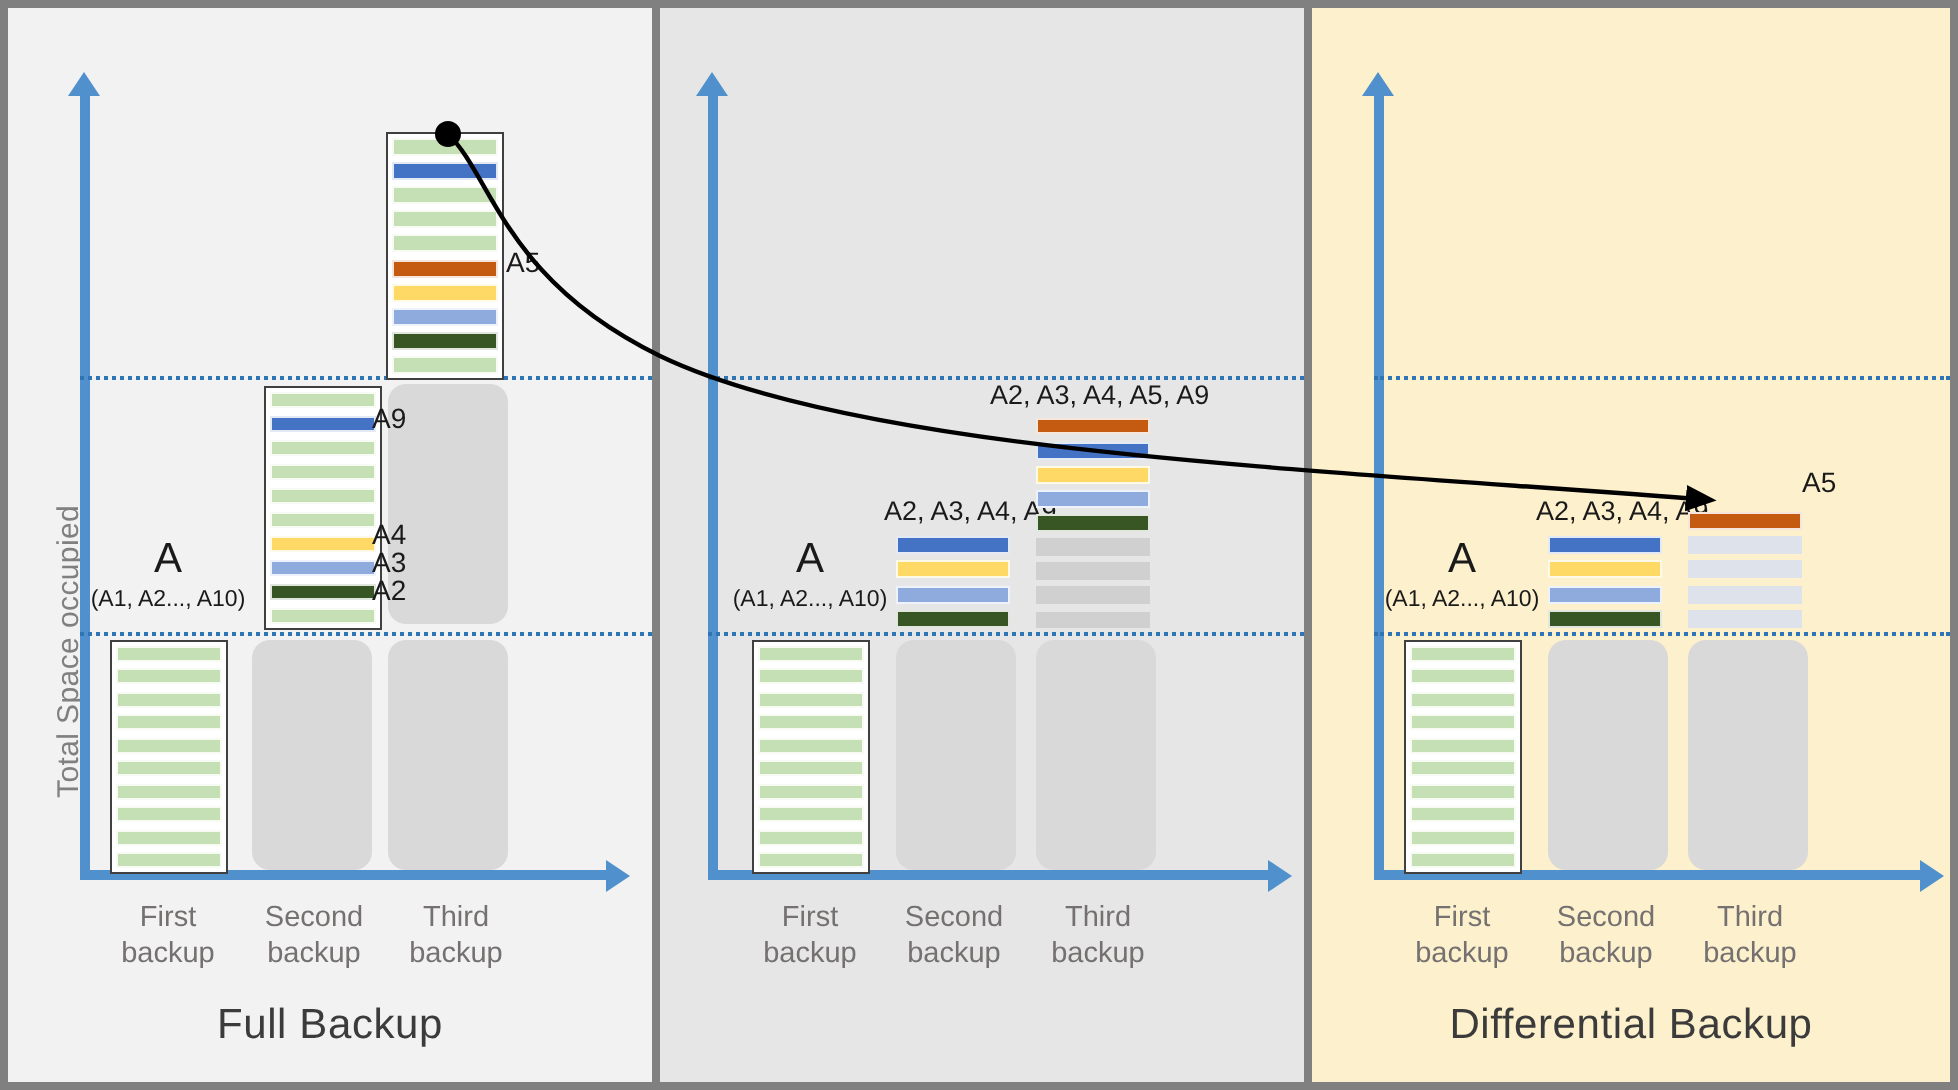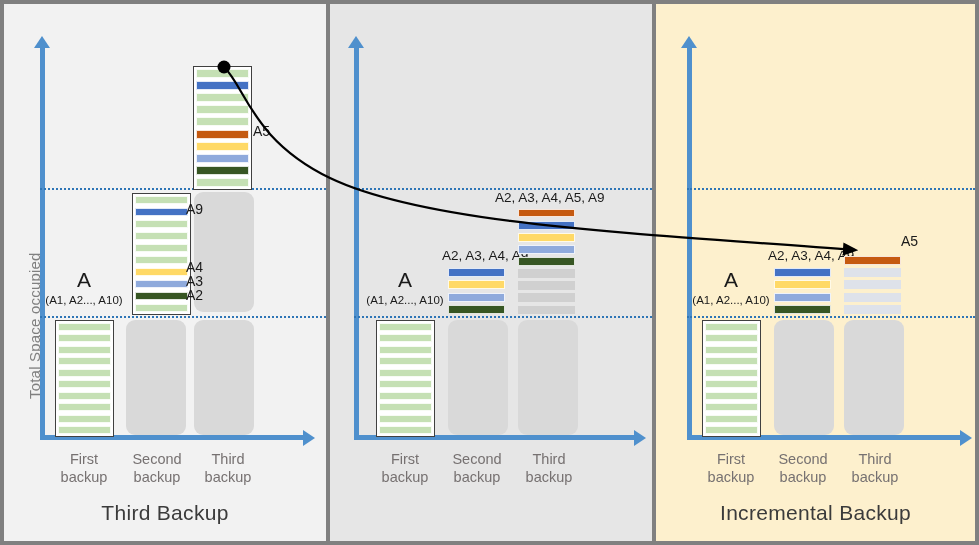--- a/index.html
+++ b/index.html
@@ -164,21 +164,21 @@
     </div>
     <div class="xtick" style="left:117px;top:446px;width:72px;">
       <div>Second</div>
       <div>backup</div>
     </div>
     <div class="xtick" style="left:188px;top:446px;width:72px;">
       <div>Third</div>
       <div>backup</div>
     </div>
 
-    <div class="paneltitle" style="left:0px;top:497px;width:322px;">Third Backup</div>
+    <div class="paneltitle" style="left:0px;top:497px;width:322px;">Full Backup</div>
   </div>
 
   <div class="panel" id="panel-diff">
 
     <div class="axis-arrow-up" style="left:18px;top:32px;"></div>
     <div class="axis-v" style="left:23.5px;top:43px;height:392px;"></div>
     <div class="axis-h" style="left:23.5px;top:431px;width:282px;"></div>
     <div class="axis-arrow-right" style="left:304px;top:425.5px;"></div>
 
     <div class="dotted" style="left:24px;top:184px;width:298px;"></div>
@@ -373,21 +373,21 @@
     </div>
     <div class="xtick" style="left:111px;top:446px;width:72px;">
       <div>Second</div>
       <div>backup</div>
     </div>
     <div class="xtick" style="left:183px;top:446px;width:72px;">
       <div>Third</div>
       <div>backup</div>
     </div>
 
-    <div class="paneltitle" style="left:0px;top:497px;width:319px;">Incremental Backup</div>
+    <div class="paneltitle" style="left:0px;top:497px;width:319px;">Differential Backup</div>
   </div>
 
   <div class="seglabel" style="left:186px;top:203px;">A9</div>
   <div class="seglabel" style="left:186px;top:261px;">A4</div>
   <div class="seglabel" style="left:186px;top:275px;">A3</div>
   <div class="seglabel" style="left:186px;top:289px;">A2</div>
   <div class="seglabel" style="left:253px;top:125px;">A5</div>
 
   <svg class="overlay" viewBox="0 0 979 545">
     <defs>

